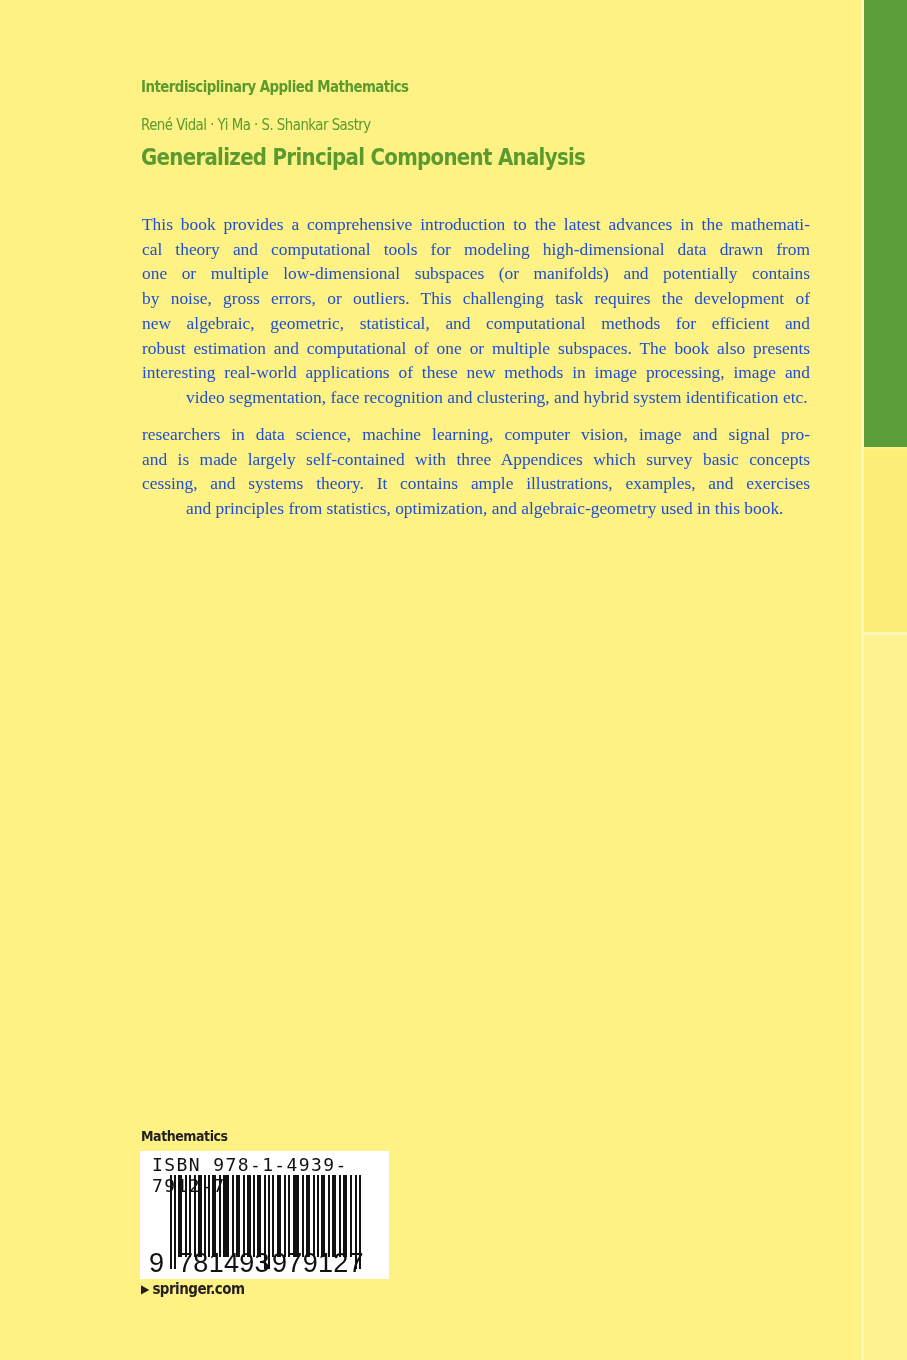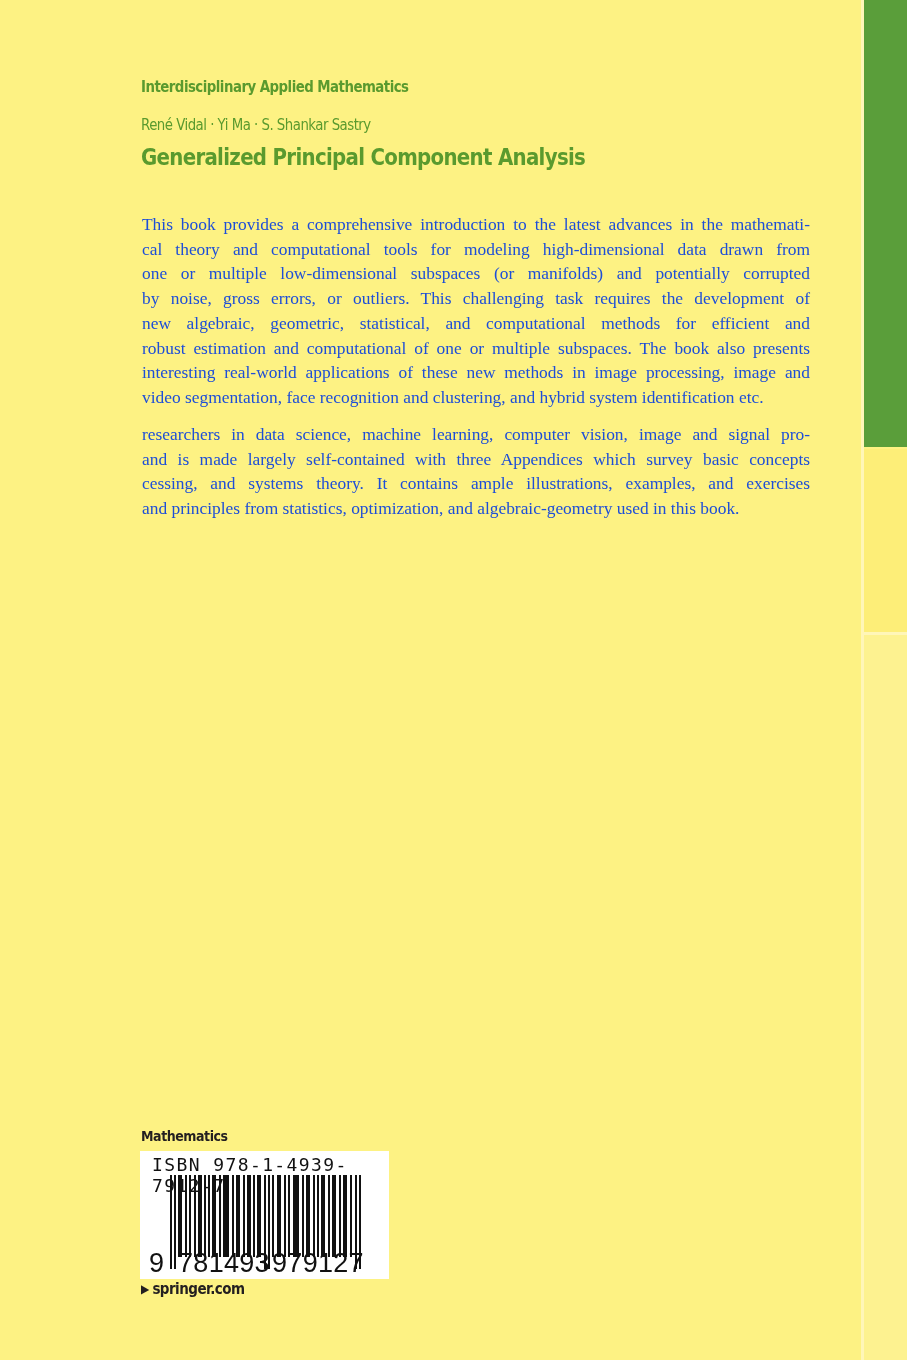--- a/index.html
+++ b/index.html
@@ -47,21 +47,21 @@
       font-size: 23px; color: #5a9a2e; letter-spacing: -0.8px;
       transform: scaleX(0.86); transform-origin: left;
       white-space: nowrap;
     }
     .body {
       position: absolute; left: 142px; width: 668px;
       font-size: 17.4px; line-height: 24.7px; color: #1d4ed8;
       text-align: justify;
     }
     .body .ln { display: block; white-space: nowrap; text-align-last: justify; text-align: justify; }
-    .body .ln.last { text-align-last: left; }
+    .body .ln.last { text-align-last: left; margin-left: 44px; }
     .p1 { top: 212px; }
     .p2 { top: 422px; }
     .subject {
       position: absolute; left: 141px; top: 1128px;
       font-family: "DejaVu Sans", sans-serif; font-weight: bold;
       font-size: 14px; color: #231f20; letter-spacing: -0.5px;
       transform: scaleX(0.9); transform-origin: left;
     }
     .barcode-box {
       position: absolute; left: 140px; top: 1151px; width: 249px; height: 128px;
@@ -98,21 +98,21 @@
 <div class="strip-divider"></div>
 <div class="strip-pale"></div>
 
 <div class="series">Interdisciplinary Applied Mathematics</div>
 <div class="authors">René Vidal · Yi Ma · S. Shankar Sastry</div>
 <div class="title">Generalized Principal Component Analysis</div>
 
 <div class="body p1">
   <span class="ln">This book provides a comprehensive introduction to the latest advances in the mathemati-</span>
   <span class="ln">cal theory and computational tools for modeling high-dimensional data drawn from</span>
-  <span class="ln">one or multiple low-dimensional subspaces (or manifolds) and potentially corrupted</span>
+  <span class="ln">one or multiple low-dimensional subspaces (or manifolds) and potentially contains</span>
   <span class="ln">by noise, gross errors, or outliers. This challenging task requires the development of</span>
   <span class="ln">new algebraic, geometric, statistical, and computational methods for efficient and</span>
   <span class="ln">robust estimation and computational of one or multiple subspaces. The book also presents</span>
   <span class="ln">interesting real-world applications of these new methods in image processing, image and</span>
   <span class="ln last">video segmentation, face recognition and clustering, and hybrid system identification etc.</span>
 </div>
 
 <div class="body p2">
   <span class="ln">researchers in data science, machine learning, computer vision, image and signal pro-</span>
   <span class="ln">and is made largely self-contained with three Appendices which survey basic concepts</span>

